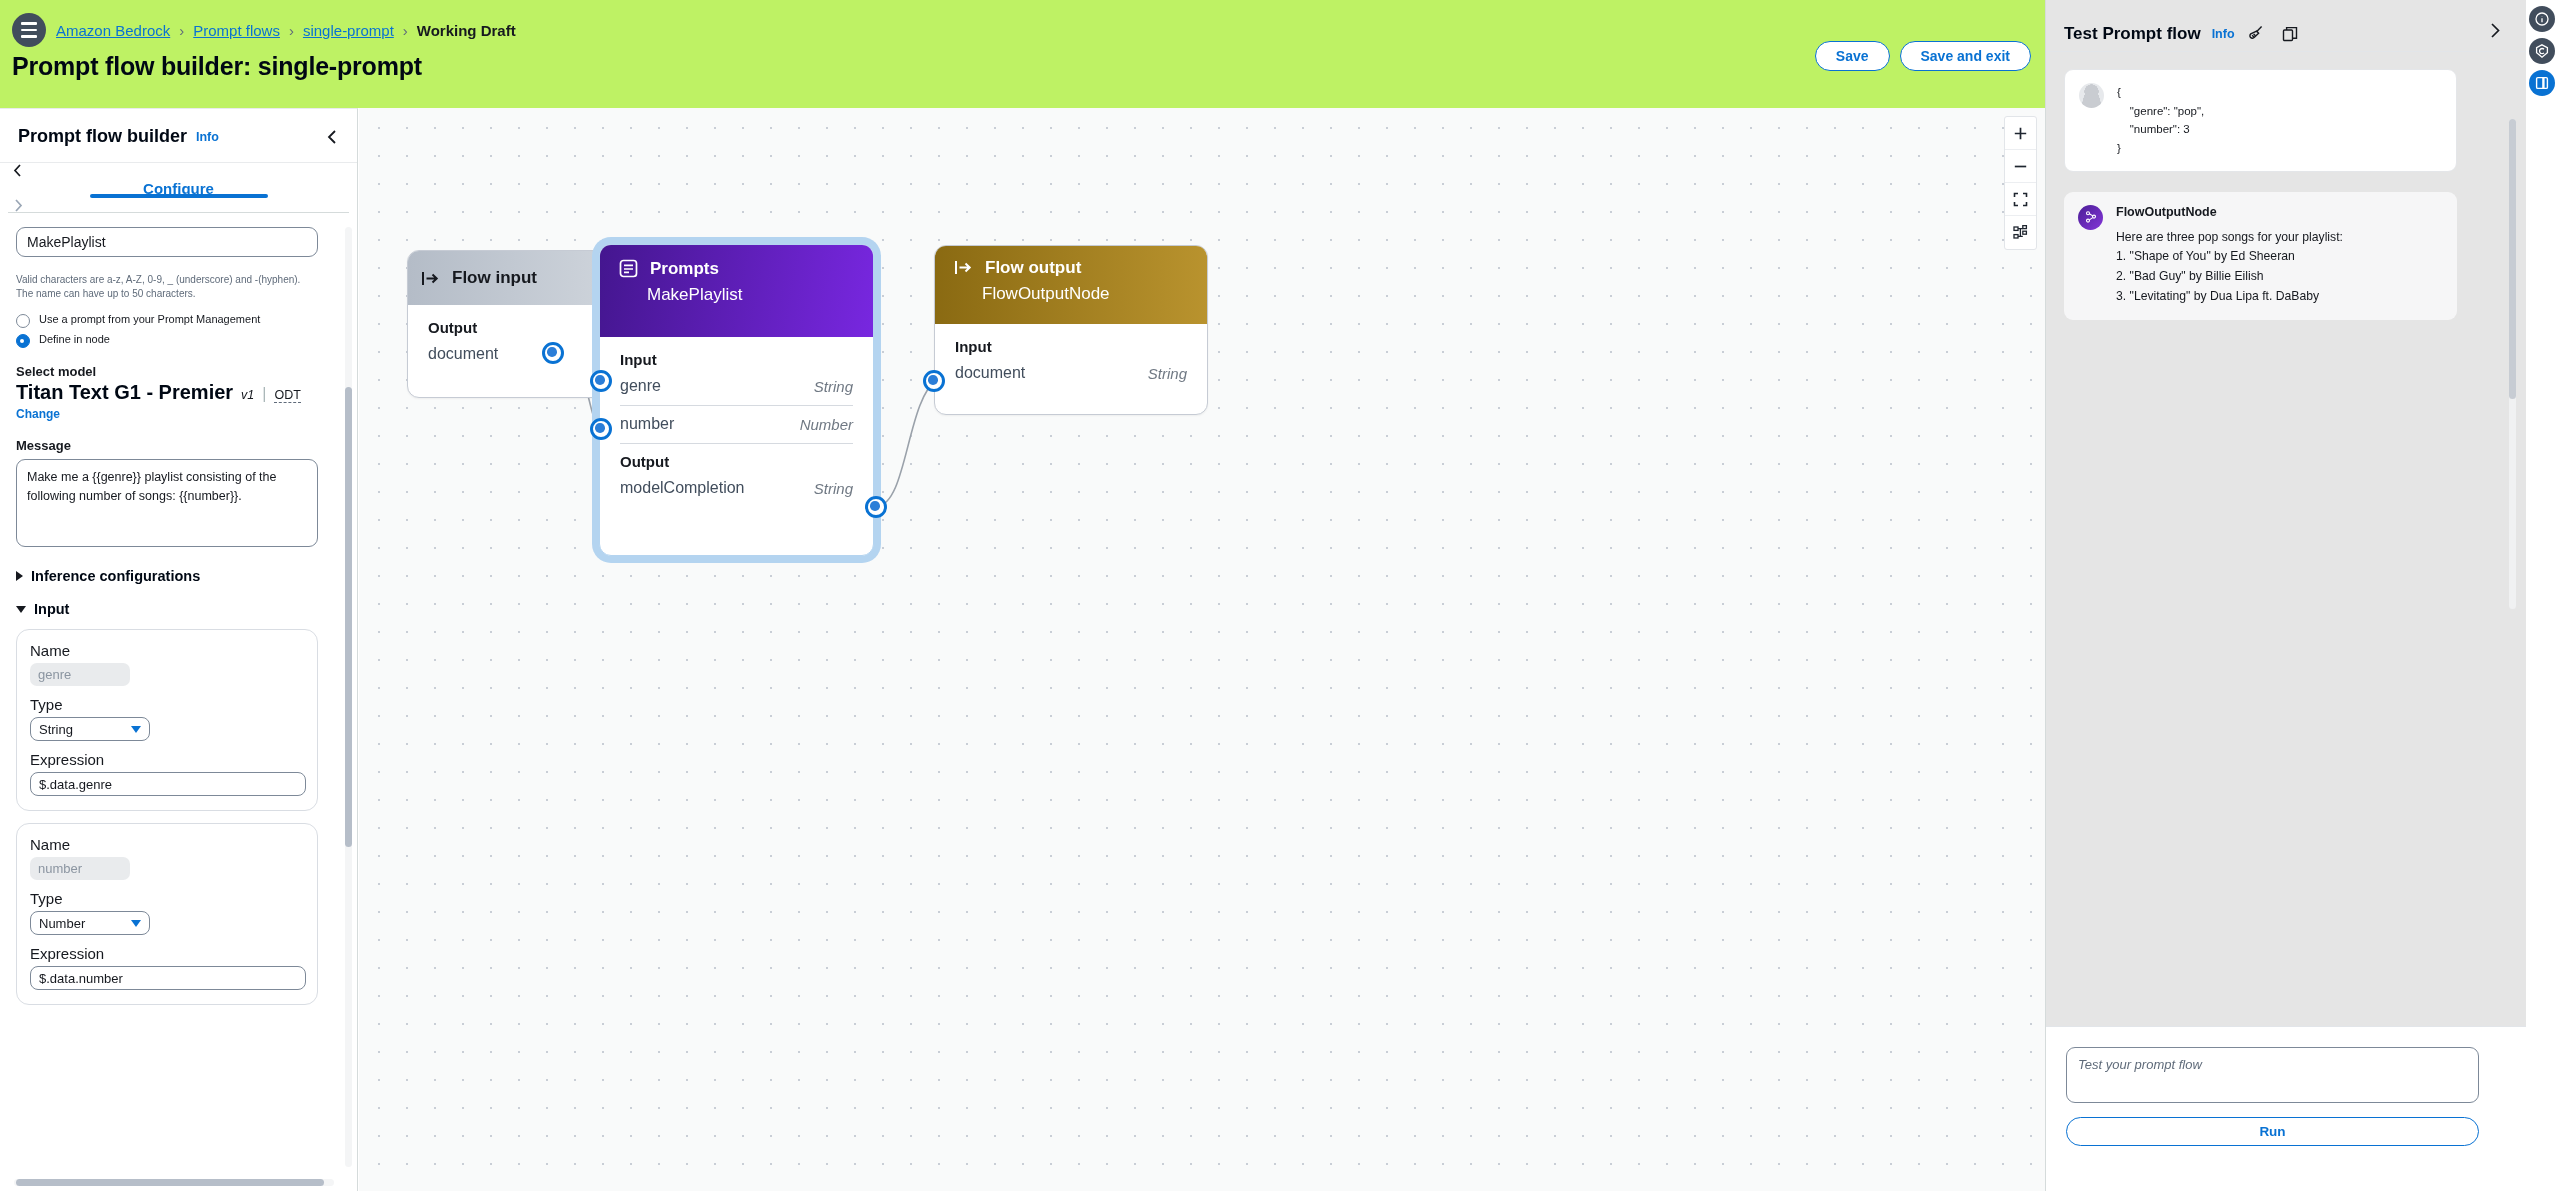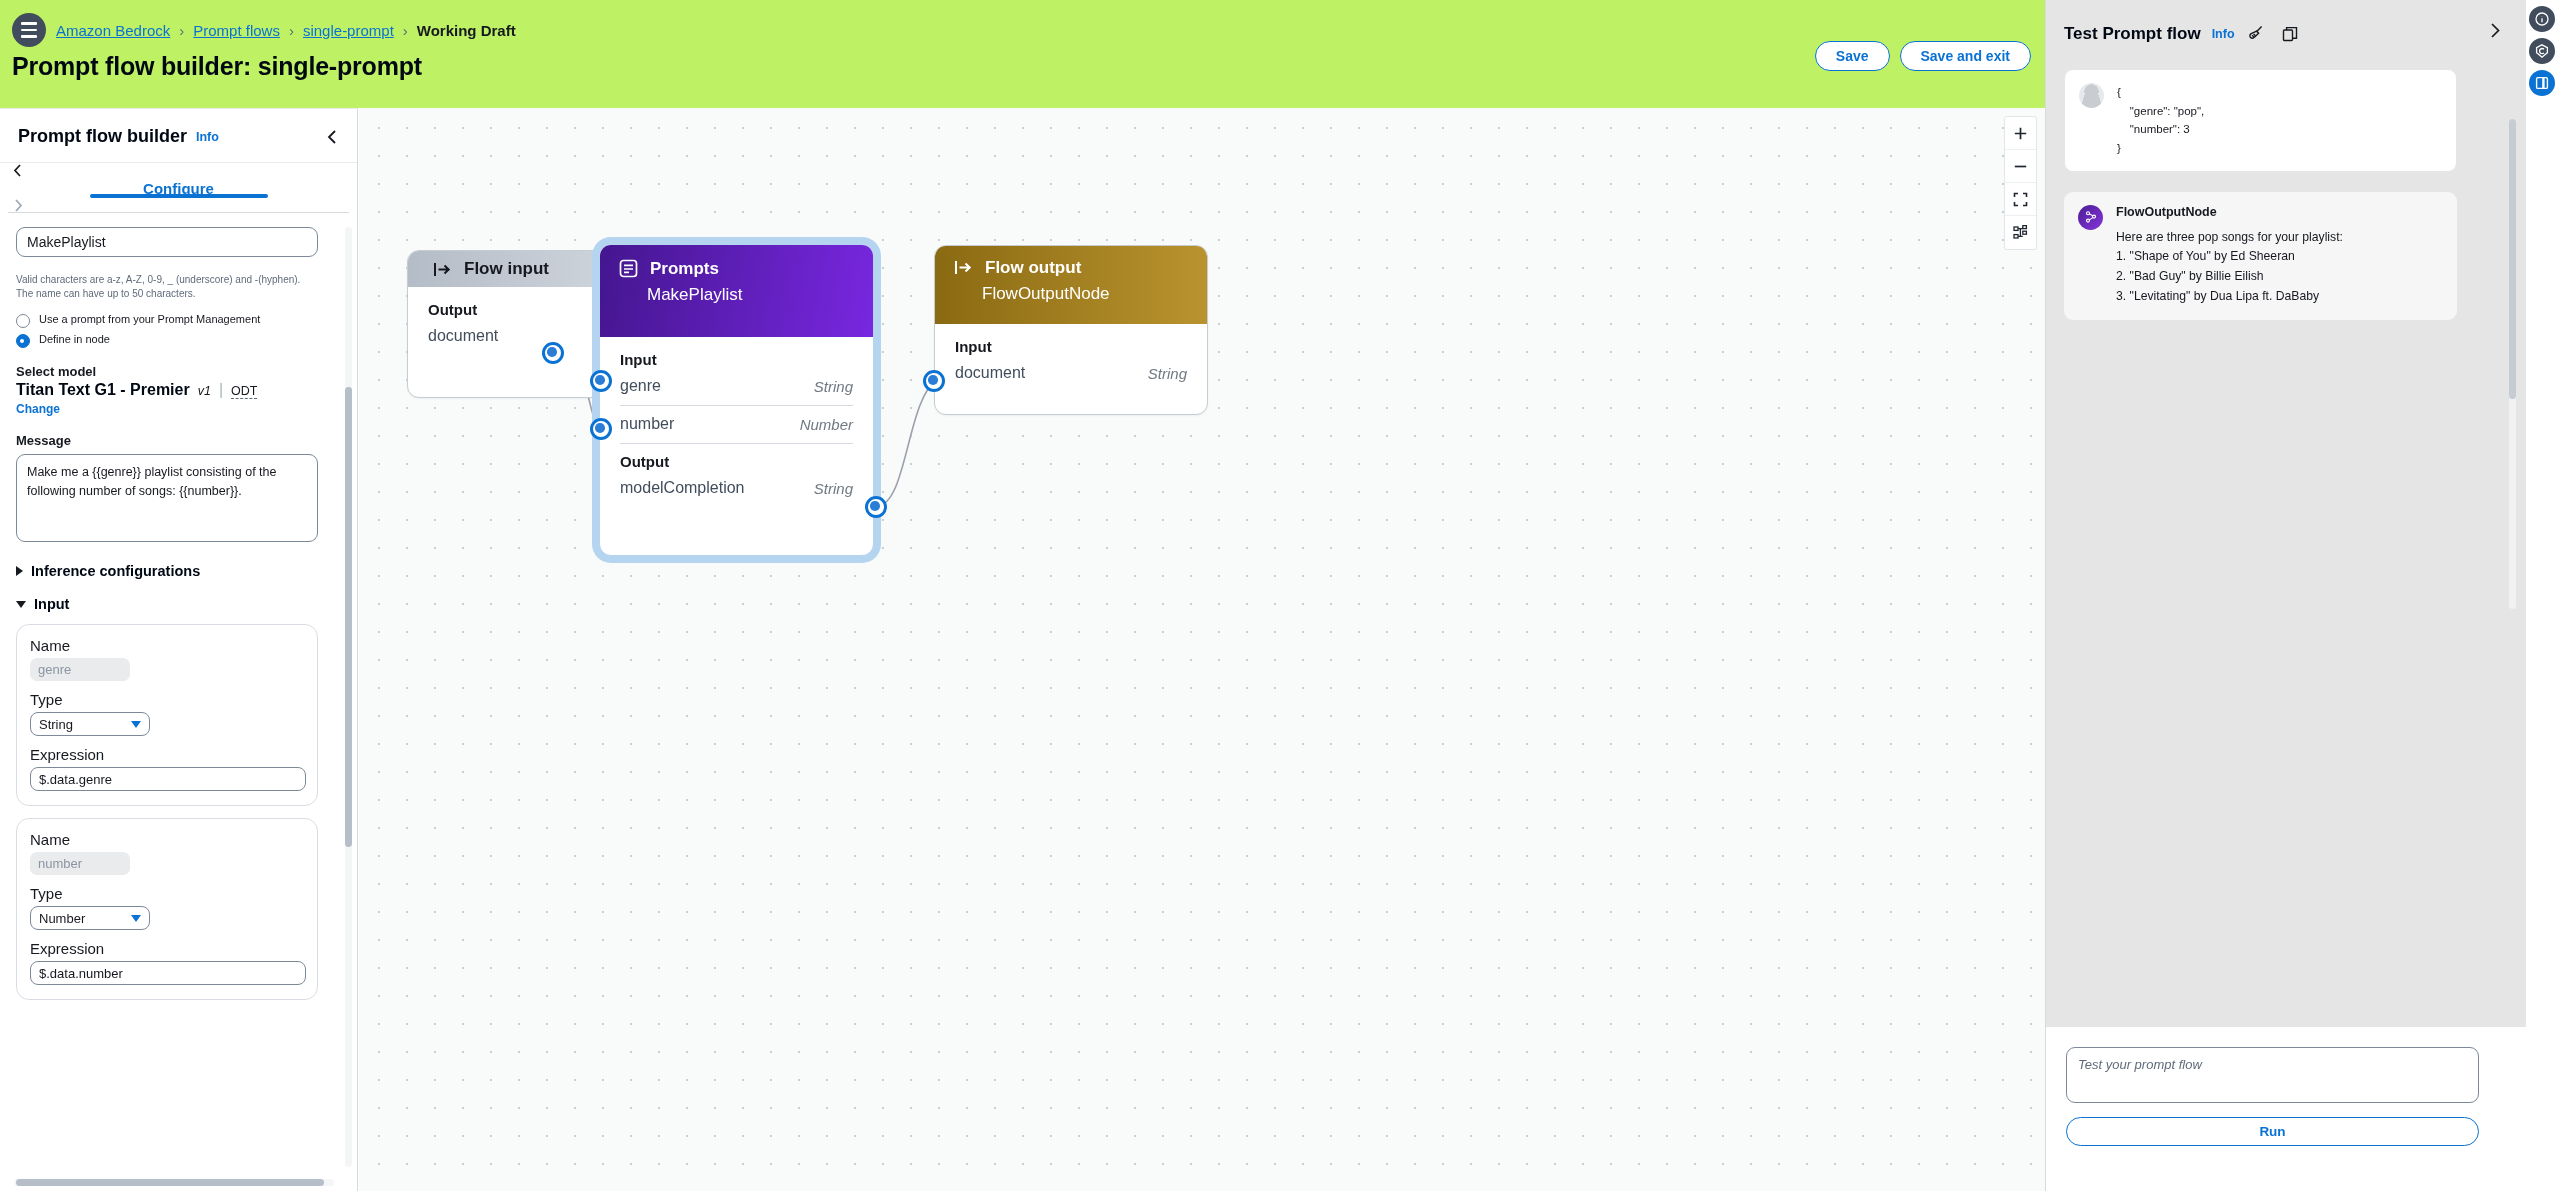--- a/index.html
+++ b/index.html
@@ -93,21 +93,21 @@
   }
   .radio.on { border: 1.6px solid #0972d3; background: #0972d3; position: relative; }
   .radio.on::after {
     content: ""; position: absolute; left: 3.3px; top: 3.3px; width: 4.2px; height: 4.2px;
     border-radius: 50%; background: #fff;
   }
   .radio-lbl { font-size: 11px; color: #16191f; line-height: 1.36; max-width: 250px; }
 
   .fieldlabel { font-size: 13px; font-weight: 700; color: #16191f; margin-top: 16px; }
   .modelrow { display: flex; align-items: baseline; gap: 8px; margin-top: 2px; }
-  .modelname { font-size: 16px; font-weight: 700; color: #000814; }
+  .modelname { font-size: 20px; font-weight: 700; color: #000814; }
   .modelver { font-size: 12.5px; font-style: italic; color: #16191f; }
   .modelsep { color: #aab7b8; }
   .modelodt { font-size: 12.5px; color: #16191f; border-bottom: 1px dashed #5f6b7a; cursor: help; }
   .changelink { color: #0972d3; font-size: 12px; font-weight: 700; cursor: pointer; margin-top: 1px; display: inline-block; }
 
   .msgbox {
     margin-top: 6px; width: 302px; height: 88px; border: 1.5px solid #7d8998; border-radius: 9px;
     padding: 8px 10px; font-size: 12.5px; line-height: 1.5; color: #16191f; resize: none;
     font-family: inherit; background: #fff;
   }
@@ -195,22 +195,22 @@
     display: flex; align-items: center; justify-content: space-between;
     padding: 9px 0 10px 0;
   }
   .row .nm { font-size: 16px; color: #414d5c; }
   .row .ty { font-size: 15px; font-style: italic; color: #6f7883; }
   .rowsep { height: 1px; background: #d6dae0; }
 
   
   #node-flow-input { left: 48px; top: 142px; width: 274px; height: 148px; }
   #node-flow-input .node-hdr {
-    height: 36px; background: linear-gradient(90deg,#b4bcc7 0%,#d7dce2 100%);
-    color: #16191f; display: flex; align-items: center; padding: 0 24px;
+    height: 54px; background: linear-gradient(90deg,#b4bcc7 0%,#d7dce2 100%);
+    color: #16191f; display: flex; align-items: center; padding: 0 12px;
   }
   
   #node-flow-output { left: 575px; top: 137px; width: 274px; height: 170px; }
   #node-flow-output .node-hdr {
     height: 78px; background: linear-gradient(90deg,#8a6a12 0%,#b9932e 100%); color: #ffffff;
     padding: 11px 18px 0 18px;
   }
   
   #node-prompts {
     left: 240px; top: 136px; width: 275px; height: 312px;

